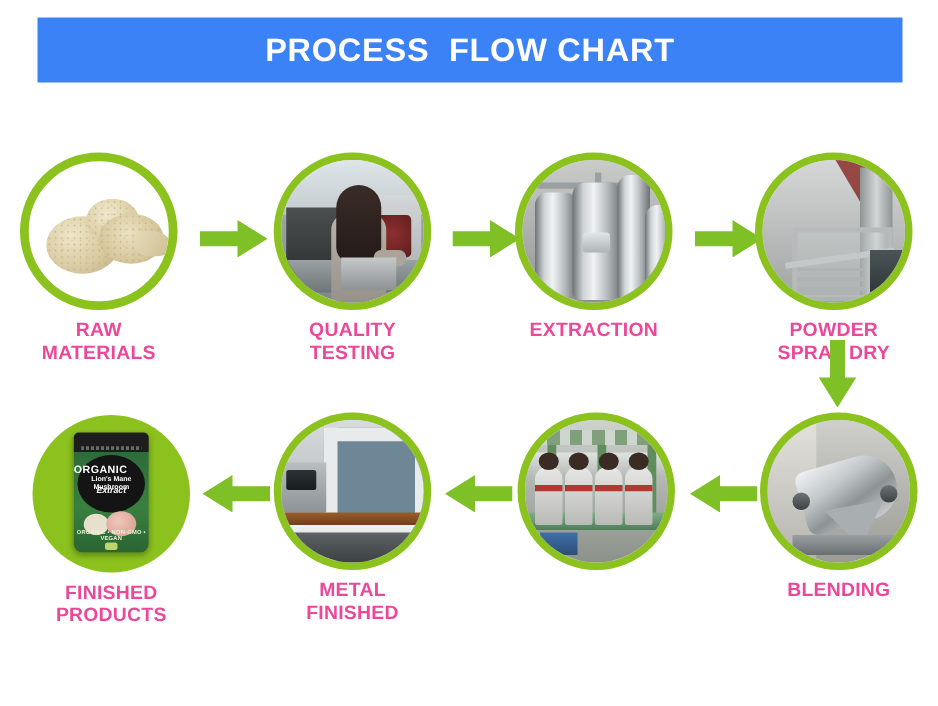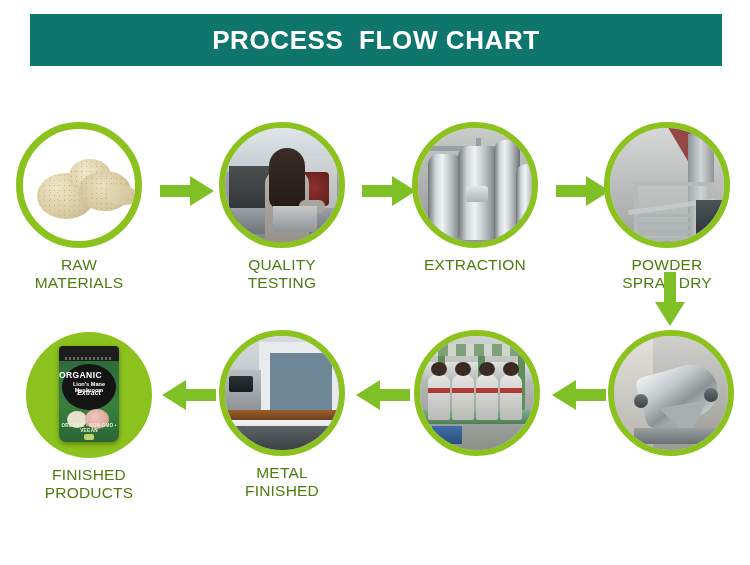--- a/index.html
+++ b/index.html
@@ -15,21 +15,21 @@
     position: relative;
   }
 
   
   #title-banner {
     position: absolute;
     left: 30px;
     top: 14px;
     width: 692px;
     height: 52px;
-    background: #0f766e;
+    background: #3b82f6;
     display: flex;
     align-items: center;
     justify-content: center;
   }
   #title-text {
     color: #ffffff;
     font-size: 26px;
     font-weight: bold;
     letter-spacing: 0.6px;
     white-space: pre;
@@ -56,23 +56,23 @@
     border: 6px solid #8CC21E;
     background: #d8d8d6;
   }
   .circle.filled {
     background: #8CC21E;
     border: 0;
   }
   .caption {
     margin-top: 8px;
     text-align: center;
-    color: #4d7c0f;
+    color: #ec4899;
     font-size: 15.5px;
-    font-weight: normal;
+    font-weight: bold;
     line-height: 1.15;
     letter-spacing: 0.2px;
     white-space: pre-line;
   }
 
   
   .arrow {
     position: absolute;
   }
   .arrow svg { display: block; }
@@ -427,13 +427,14 @@
     <div class="scene">
       <div class="bl-bg"></div>
         <div class="bl-wall"></div>
       <div class="bl-drum"></div>
         <div class="bl-cone"></div>
       <div class="bl-hub l"></div>
         <div class="bl-hub r"></div>
       <div class="bl-base"></div>
     </div>
   </div>
+  <div class="caption">BLENDING</div>
 </div>
 
 </body></html>

